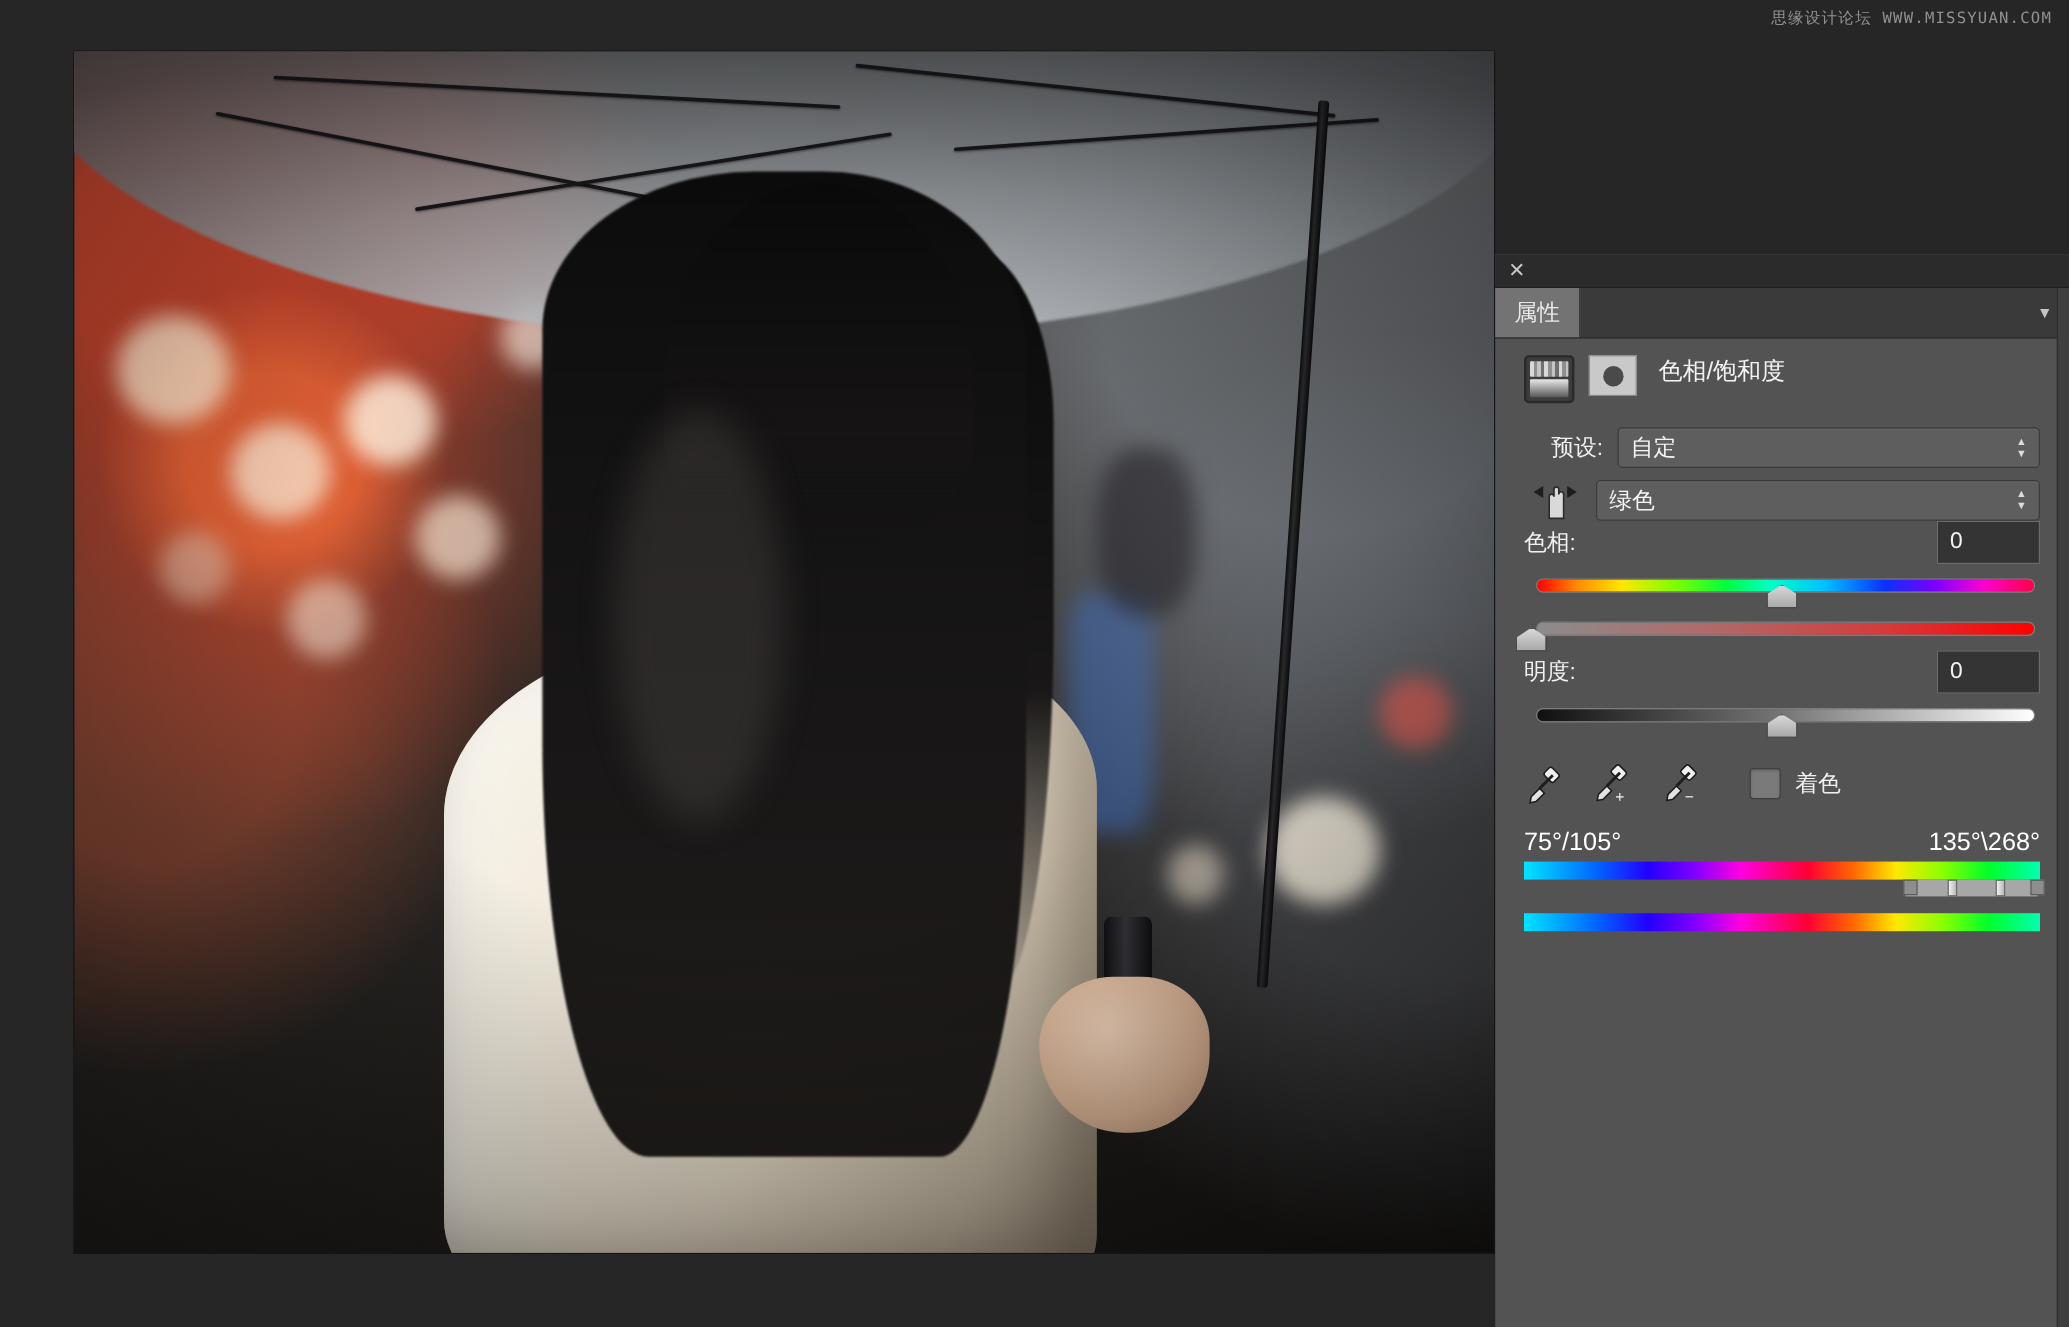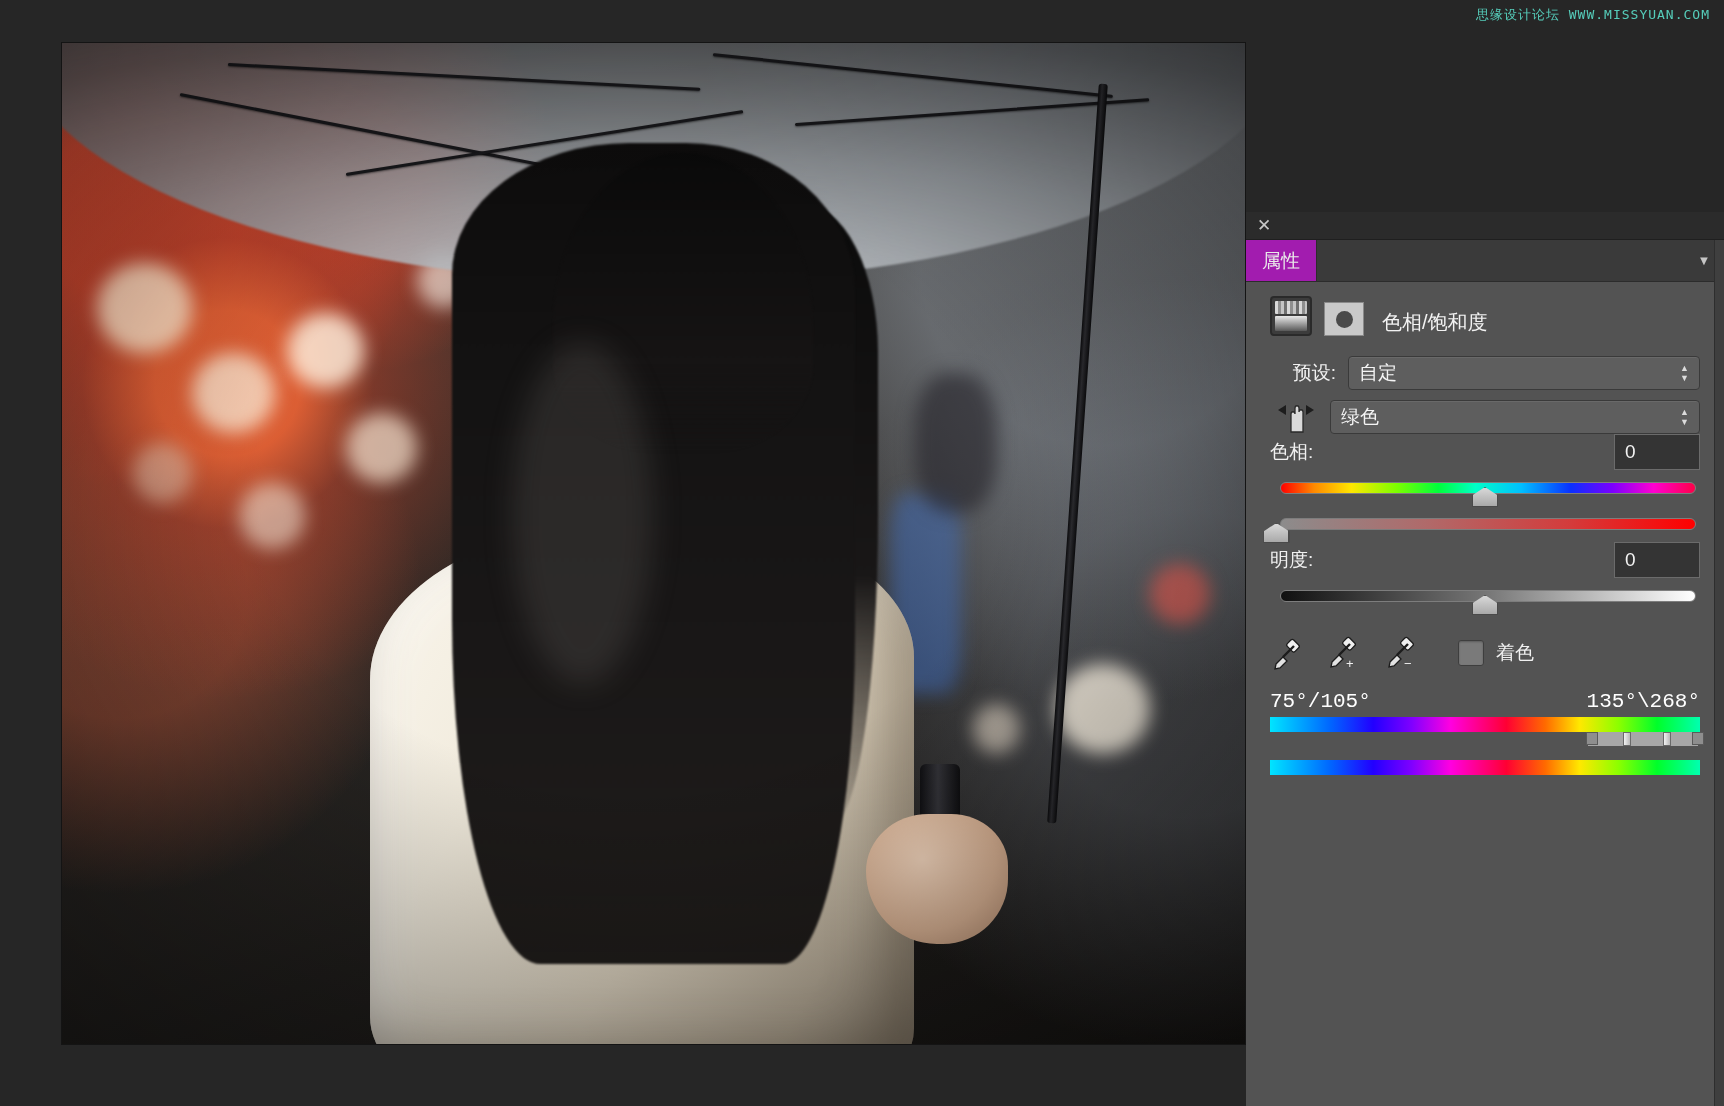--- a/index.html
+++ b/index.html
@@ -8,21 +8,21 @@
     background: #262626;
     font-family: "Liberation Sans", "DejaVu Sans", sans-serif;
     overflow: hidden;
   }
   #root { position: relative; width: 1724px; height: 1106px; background: #262626; }
 
   
   .watermark {
     position: absolute; top: 6px; right: 14px;
     font-size: 13px; letter-spacing: 1px;
-    color: #5eead4; font-family: "DejaVu Sans Mono", monospace;
+    color: #a3a3a3; font-family: "DejaVu Sans Mono", monospace;
     white-space: nowrap; opacity: .85;
   }
 
   
   .photo {
     position: absolute; left: 62px; top: 43px;
     width: 1183px; height: 1001px;
     overflow: hidden;
     background: #1b1a18;
     box-shadow: 0 0 0 1px #141414;
@@ -127,32 +127,32 @@
   .close-x {
     position: absolute; left: 8px; top: 4px;
     width: 20px; height: 20px; line-height: 20px; text-align: center;
     color: #c8c8c8; font-size: 17px; cursor: pointer;
   }
   .panel-tabbar {
     position: relative; height: 42px; background: #3a3a3a;
     border-bottom: 1px solid #2c2c2c; display: flex; align-items: stretch;
   }
   .tab {
-    background: #a21caf; color: #e9e9e9;
+    background: #737373; color: #e9e9e9;
     padding: 0 16px; display: flex; align-items: center;
     font-size: 19px; border-right: 1px solid #2c2c2c;
   }
   .tab-filler { flex: 1; }
   .panel-menu {
     width: 40px; display: flex; align-items: center; justify-content: center;
     color: #c5c5c5; font-size: 13px;
   }
   .panel-body { position: relative; padding: 0 18px; }
 
-  .adj-header { display: flex; align-items: flex-end; gap: 12px; padding: 14px 6px 10px 6px; }
+  .adj-header { display: flex; align-items: flex-start; gap: 12px; padding: 14px 6px 10px 6px; }
   .adj-icon {
     width: 42px; height: 40px; border-radius: 4px;
     background: #3c3c3c; border: 2px solid #2a2a2a;
     display: flex; flex-direction: column; overflow: hidden; padding: 3px;
   }
   .adj-icon .strips {
     height: 44%;
     background: repeating-linear-gradient(90deg,#d8d8d8 0 3px,#8f8f8f 3px 6px,#c4c4c4 6px 9px,#6f6f6f 9px 12px);
     border-radius: 1px;
   }
@@ -215,21 +215,21 @@
   .colorize { display: flex; align-items: center; gap: 12px; margin-left: 14px; }
   .checkbox {
     width: 26px; height: 26px; background: #7a7a7a;
     border: 1px solid #3e3e3e; border-radius: 3px;
     box-shadow: inset 0 1px 2px rgba(0,0,0,.25);
   }
   .colorize-label { font-size: 19px; color: #f0f0f0; }
 
   .range-block { padding: 0 6px; margin-top: 20px; }
   .range-degrees { display: flex; justify-content: space-between; padding: 0 0 4px 0; font-size: 21px; color: #ffffff; }
-  .range-degrees span { font-family: Liberation Mono, monospace; }
+  .range-degrees span { font-family: Liberation Sans, sans-serif; }
   .hue-bar { height: 15px; }
   .hue-bar.top {
     background: linear-gradient(90deg,#00e5ff 0%,#0066ff 14%,#2200ff 24%,#8000ff 33%,#ff00e0 42%,#ff0033 55%,#ff6a00 64%,#ffe800 72%,#8cff00 81%,#00ff2a 90%,#00ffb0 100%);
   }
   .hue-bar.bottom {
     margin-top: 14px;
     background: linear-gradient(90deg,#00e5ff 0%,#0066ff 14%,#2200ff 24%,#8000ff 33%,#ff00e0 42%,#ff0033 55%,#ff6a00 64%,#ffe800 72%,#8cff00 81%,#00ff2a 90%,#00ffb0 100%);
   }
   .range-strip { position: relative; height: 14px; }
   .range-fill { position: absolute; top: 0; height: 14px; background: #a7a7a7; }

